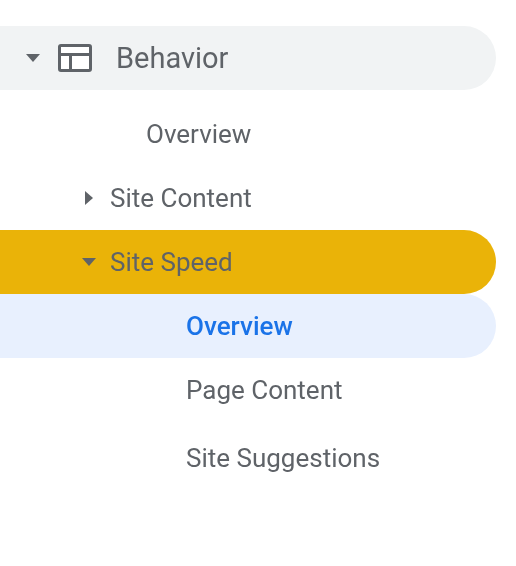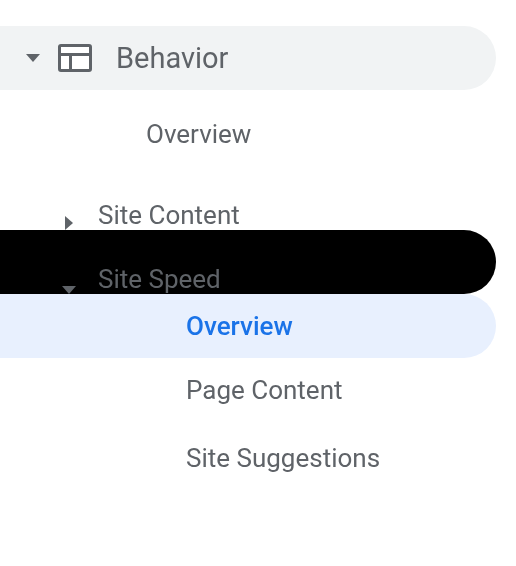--- a/index.html
+++ b/index.html
@@ -20,21 +20,21 @@
     min-height: 64px;
     cursor: pointer;
   }
   .row.behavior {
     background: #f1f3f4;
     border-radius: 0 40px 40px 0;
     margin-right: 20px;
     margin-bottom: 12px;
   }
   .row.sitespeed {
-    background: #000000;
+    background: #eab308;
     border-radius: 0 36px 36px 0;
     margin-right: 20px;
     height: 58px;
   }
   .row.overview-selected {
     background: #e8f0fe;
     border-radius: 0 36px 36px 0;
     margin-right: 20px;
     height: 58px;
   }
@@ -46,21 +46,21 @@
   .row.overview-selected .text {
     color: #1a73e8;
     font-weight: 500;
   }
   .row.behavior .text {
     font-size: 29px;
     color: #5f6368;
   }
   .indent-top { padding-left: 10px; }
   .indent-a { padding-left: 146px; }
-  .indent-b { padding-left: 60px; display:flex; align-items:flex-end; gap:20px;}
+  .indent-b { padding-left: 80px; display:flex; align-items:center; gap:12px;}
   .indent-c { padding-left: 186px; }
   .caret {
     width: 0; height: 0;
     display: inline-block;
   }
   .caret-down {
     border-left: 7px solid transparent;
     border-right: 7px solid transparent;
     border-top: 8px solid #5f6368;
   }

